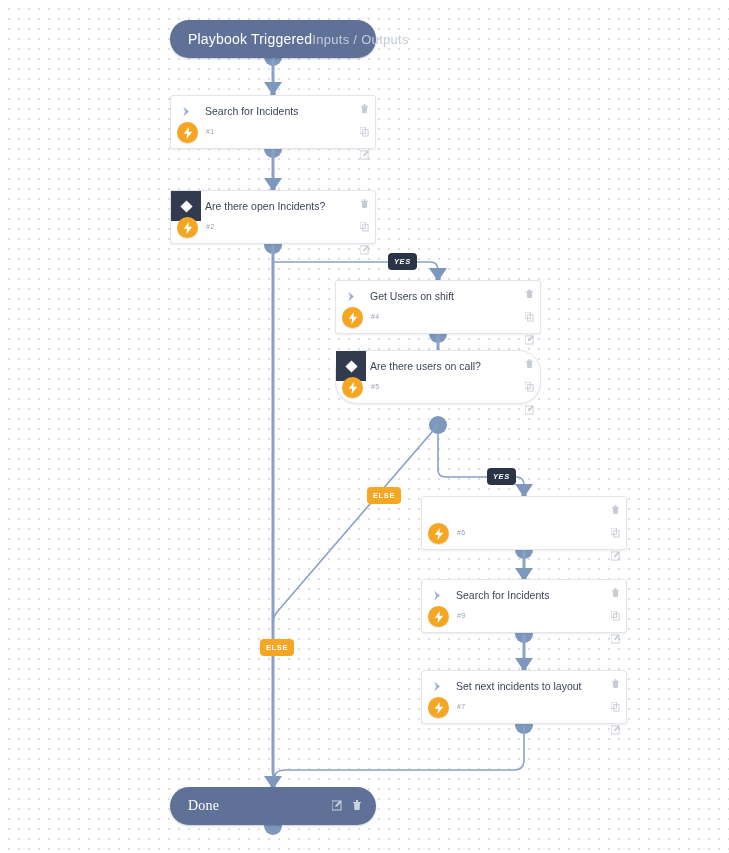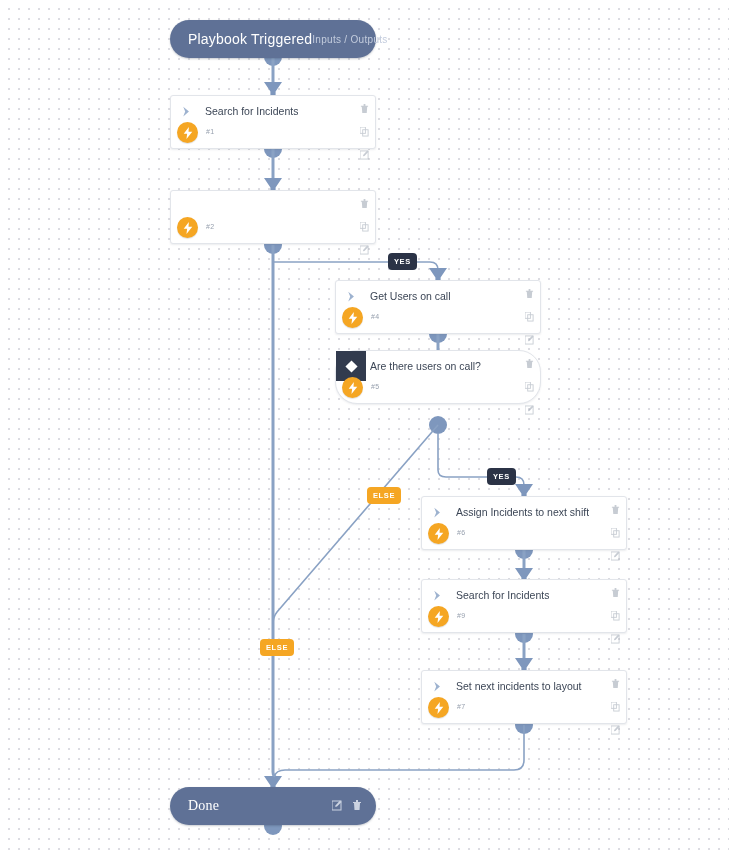--- a/index.html
+++ b/index.html
@@ -29,21 +29,21 @@
     color: #ffffff;
     box-shadow: 0 1px 2px rgba(40,50,70,.25);
   }
   .pill .pill-title {
     font-size: 14px;
     letter-spacing: .2px;
     margin-left: 18px;
     white-space: nowrap;
   }
   .pill .pill-sub {
-    font-size: 10px;
+    font-size: 13px;
     color: #c3ccdd;
     margin-left: auto;
     margin-right: 16px;
     letter-spacing: .3px;
     white-space: nowrap;
   }
   .pill .pill-actions {
     margin-left: auto; margin-right: 14px;
     display: flex; gap: 10px; align-items: center;
   }
@@ -102,21 +102,21 @@
     position: absolute;
     border-radius: 4px;
     font-size: 7.5px;
     font-weight: bold;
     letter-spacing: .6px;
     color: #ffffff;
     display: flex; align-items: center; justify-content: center;
     height: 17px; min-width: 28px;
     padding: 0 6px;
   }
-  .badge.yes { background: #2b3346; }
+  .badge.yes { background: #2b3346; font-style: italic; }
   .badge.els { background: #f5a623; }
 </style>
 </head>
 <body>
 
 <div id="canvas">
 
   <svg id="edges" viewBox="0 0 729 853" xmlns="http://www.w3.org/2000/svg">
     <defs>
       <g id="funnel">
@@ -200,20 +200,28 @@
       <span class="ic">
         <svg width="9" height="10" viewBox="0 0 10 11">
             <rect x="0" y="1" width="9" height="9" fill="none" stroke="#9aa3b0"></rect>
             <path d="M8 0.5 L9.5 2 L5 6.5 L3.2 7 L3.7 5.2 Z" fill="#9aa3b0"></path>
           </svg>
       </span>
     </div>
   </div>
 
   <div class="card" style="left:170px; top:190px;">
+    <div class="head">
+      <span class="type-icon cond">
+        <svg width="15" height="15" viewBox="0 0 16 16">
+            <path d="M8 1.5 L14.5 8 L8 14.5 L1.5 8 Z" fill="#ffffff"></path>
+          </svg>
+      </span>
+      <span class="label">Are there open Incidents?</span>
+    </div>
     <span class="bolt">
       <svg width="10" height="12" viewBox="0 0 10 14">
           <path d="M6 0 L0 8 L4 8 L3.2 14 L10 5.5 L5.6 5.5 Z" fill="#fff"></path>
         </svg>
     </span>
     <span class="task-id">#2</span>
     <div class="actions">
       <span class="ic">
         <svg width="9" height="10" viewBox="0 0 10 11">
             <path d="M1 2h8v1H1z M2 3h6l-.5 7h-5z M4 0h2v2H4z" fill="#9aa3b0"></path>
@@ -236,21 +244,21 @@
 
   <div class="badge yes" style="left:388px; top:253px;">YES</div>
 
   <div class="card" style="left:335px; top:280px;">
     <div class="head">
       <span class="type-icon">
         <svg width="13" height="13" viewBox="0 0 16 16">
             <path d="M4 2 L11 8 L4 14 L6.4 8 Z" fill="#9db2cf"></path>
           </svg>
       </span>
-      <span class="label">Get Users on call</span>
+      <span class="label">Get Users on shift</span>
     </div>
     <span class="bolt">
       <svg width="10" height="12" viewBox="0 0 10 14">
           <path d="M6 0 L0 8 L4 8 L3.2 14 L10 5.5 L5.6 5.5 Z" fill="#fff"></path>
         </svg>
     </span>
     <span class="task-id">#4</span>
     <div class="actions">
       <span class="ic">
         <svg width="9" height="10" viewBox="0 0 10 11">
@@ -306,98 +314,90 @@
           </svg>
       </span>
     </div>
   </div>
 
   <div class="badge yes" style="left:487px; top:468px;">YES</div>
 
   <div class="badge els" style="left:367px; top:487px;">ELSE</div>
 
   <div class="card" style="left:421px; top:496px;">
+    <span class="bolt">
+      <svg width="10" height="12" viewBox="0 0 10 14">
+          <path d="M6 0 L0 8 L4 8 L3.2 14 L10 5.5 L5.6 5.5 Z" fill="#fff"></path>
+        </svg>
+    </span>
+    <span class="task-id">#6</span>
+    <div class="actions">
+      <span class="ic">
+        <svg width="9" height="10" viewBox="0 0 10 11">
+            <path d="M1 2h8v1H1z M2 3h6l-.5 7h-5z M4 0h2v2H4z" fill="#9aa3b0"></path>
+          </svg>
+      </span>
+      <span class="ic">
+        <svg width="9" height="10" viewBox="0 0 10 11">
+            <rect x="0" y="0" width="6" height="7" fill="none" stroke="#9aa3b0"></rect>
+            <rect x="3" y="3" width="6" height="7" fill="none" stroke="#9aa3b0"></rect>
+          </svg>
+      </span>
+      <span class="ic">
+        <svg width="9" height="10" viewBox="0 0 10 11">
+            <rect x="0" y="1" width="9" height="9" fill="none" stroke="#9aa3b0"></rect>
+            <path d="M8 0.5 L9.5 2 L5 6.5 L3.2 7 L3.7 5.2 Z" fill="#9aa3b0"></path>
+          </svg>
+      </span>
+    </div>
+  </div>
+
+  <div class="card" style="left:421px; top:579px;">
     <div class="head">
       <span class="type-icon">
         <svg width="13" height="13" viewBox="0 0 16 16">
             <path d="M4 2 L11 8 L4 14 L6.4 8 Z" fill="#9db2cf"></path>
           </svg>
       </span>
-      <span class="label">Assign Incidents to next shift</span>
-    </div>
-    <span class="bolt">
-      <svg width="10" height="12" viewBox="0 0 10 14">
-          <path d="M6 0 L0 8 L4 8 L3.2 14 L10 5.5 L5.6 5.5 Z" fill="#fff"></path>
-        </svg>
-    </span>
-    <span class="task-id">#6</span>
-    <div class="actions">
-      <span class="ic">
-        <svg width="9" height="10" viewBox="0 0 10 11">
-            <path d="M1 2h8v1H1z M2 3h6l-.5 7h-5z M4 0h2v2H4z" fill="#9aa3b0"></path>
-          </svg>
-      </span>
-      <span class="ic">
-        <svg width="9" height="10" viewBox="0 0 10 11">
-            <rect x="0" y="0" width="6" height="7" fill="none" stroke="#9aa3b0"></rect>
-            <rect x="3" y="3" width="6" height="7" fill="none" stroke="#9aa3b0"></rect>
-          </svg>
-      </span>
-      <span class="ic">
-        <svg width="9" height="10" viewBox="0 0 10 11">
-            <rect x="0" y="1" width="9" height="9" fill="none" stroke="#9aa3b0"></rect>
-            <path d="M8 0.5 L9.5 2 L5 6.5 L3.2 7 L3.7 5.2 Z" fill="#9aa3b0"></path>
-          </svg>
-      </span>
-    </div>
-  </div>
-
-  <div class="card" style="left:421px; top:579px;">
+      <span class="label">Search for Incidents</span>
+    </div>
+    <span class="bolt">
+      <svg width="10" height="12" viewBox="0 0 10 14">
+          <path d="M6 0 L0 8 L4 8 L3.2 14 L10 5.5 L5.6 5.5 Z" fill="#fff"></path>
+        </svg>
+    </span>
+    <span class="task-id">#9</span>
+    <div class="actions">
+      <span class="ic">
+        <svg width="9" height="10" viewBox="0 0 10 11">
+            <path d="M1 2h8v1H1z M2 3h6l-.5 7h-5z M4 0h2v2H4z" fill="#9aa3b0"></path>
+          </svg>
+      </span>
+      <span class="ic">
+        <svg width="9" height="10" viewBox="0 0 10 11">
+            <rect x="0" y="0" width="6" height="7" fill="none" stroke="#9aa3b0"></rect>
+            <rect x="3" y="3" width="6" height="7" fill="none" stroke="#9aa3b0"></rect>
+          </svg>
+      </span>
+      <span class="ic">
+        <svg width="9" height="10" viewBox="0 0 10 11">
+            <rect x="0" y="1" width="9" height="9" fill="none" stroke="#9aa3b0"></rect>
+            <path d="M8 0.5 L9.5 2 L5 6.5 L3.2 7 L3.7 5.2 Z" fill="#9aa3b0"></path>
+          </svg>
+      </span>
+    </div>
+  </div>
+
+  <div class="card" style="left:421px; top:670px;">
     <div class="head">
       <span class="type-icon">
         <svg width="13" height="13" viewBox="0 0 16 16">
             <path d="M4 2 L11 8 L4 14 L6.4 8 Z" fill="#9db2cf"></path>
           </svg>
       </span>
-      <span class="label">Search for Incidents</span>
-    </div>
-    <span class="bolt">
-      <svg width="10" height="12" viewBox="0 0 10 14">
-          <path d="M6 0 L0 8 L4 8 L3.2 14 L10 5.5 L5.6 5.5 Z" fill="#fff"></path>
-        </svg>
-    </span>
-    <span class="task-id">#9</span>
-    <div class="actions">
-      <span class="ic">
-        <svg width="9" height="10" viewBox="0 0 10 11">
-            <path d="M1 2h8v1H1z M2 3h6l-.5 7h-5z M4 0h2v2H4z" fill="#9aa3b0"></path>
-          </svg>
-      </span>
-      <span class="ic">
-        <svg width="9" height="10" viewBox="0 0 10 11">
-            <rect x="0" y="0" width="6" height="7" fill="none" stroke="#9aa3b0"></rect>
-            <rect x="3" y="3" width="6" height="7" fill="none" stroke="#9aa3b0"></rect>
-          </svg>
-      </span>
-      <span class="ic">
-        <svg width="9" height="10" viewBox="0 0 10 11">
-            <rect x="0" y="1" width="9" height="9" fill="none" stroke="#9aa3b0"></rect>
-            <path d="M8 0.5 L9.5 2 L5 6.5 L3.2 7 L3.7 5.2 Z" fill="#9aa3b0"></path>
-          </svg>
-      </span>
-    </div>
-  </div>
-
-  <div class="card" style="left:421px; top:670px;">
-    <div class="head">
-      <span class="type-icon">
-        <svg width="13" height="13" viewBox="0 0 16 16">
-            <path d="M4 2 L11 8 L4 14 L6.4 8 Z" fill="#9db2cf"></path>
-          </svg>
-      </span>
       <span class="label">Set next incidents  to layout</span>
     </div>
     <span class="bolt">
       <svg width="10" height="12" viewBox="0 0 10 14">
           <path d="M6 0 L0 8 L4 8 L3.2 14 L10 5.5 L5.6 5.5 Z" fill="#fff"></path>
         </svg>
     </span>
     <span class="task-id">#7</span>
     <div class="actions">
       <span class="ic">

